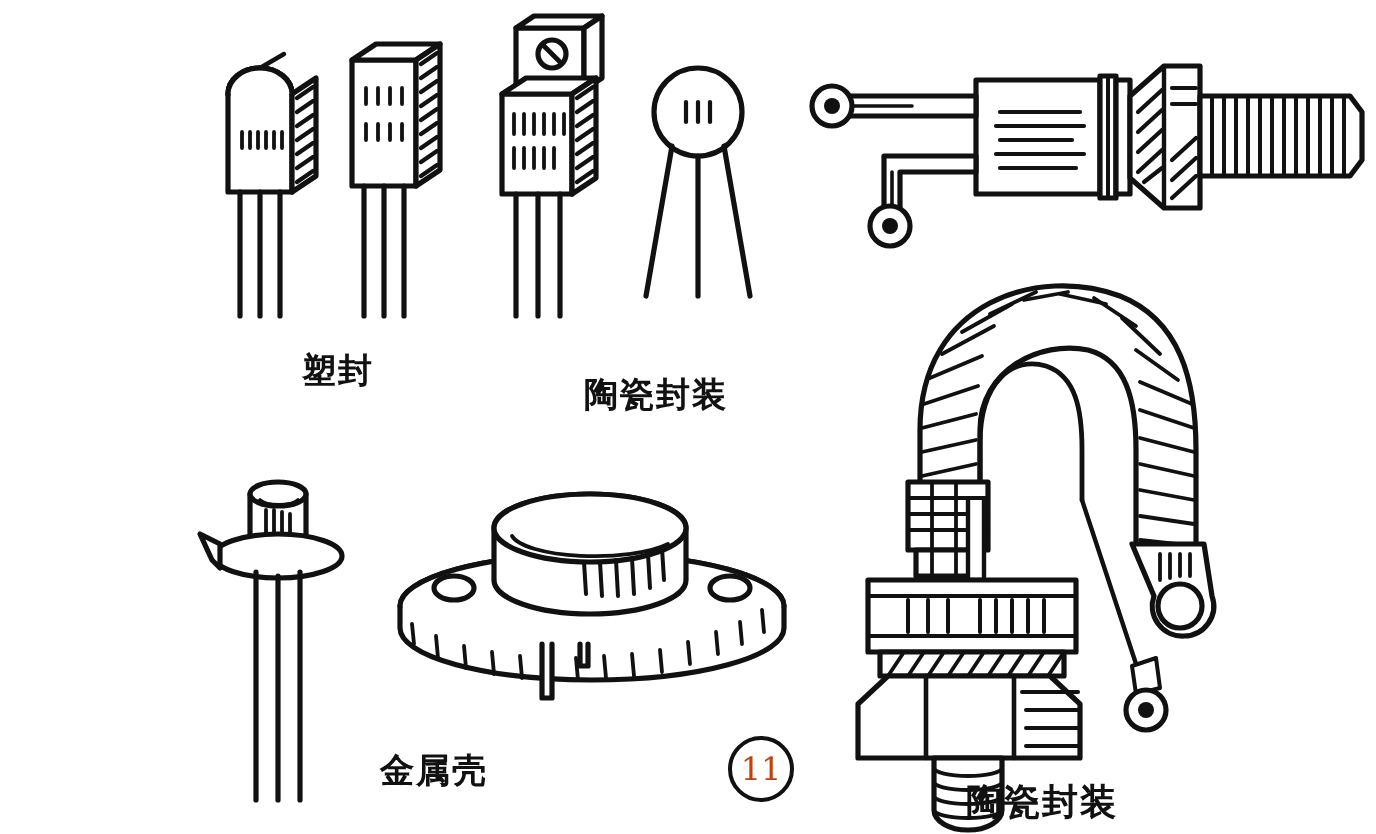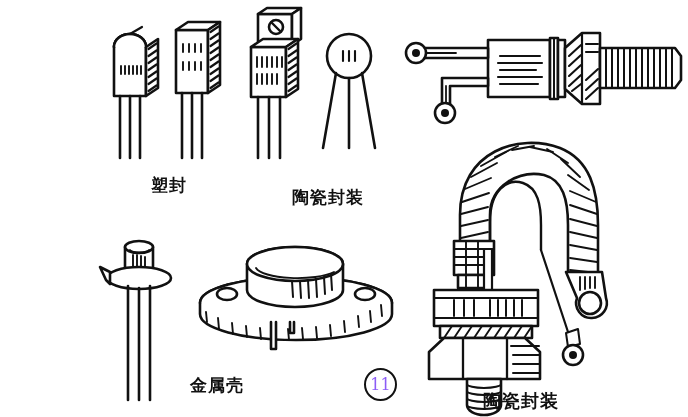--- a/index.html
+++ b/index.html
@@ -17,21 +17,21 @@
   }
   #lbl-plastic{left:131px;top:174px;font-size:17px;}
   #lbl-ceramic{left:272px;top:186px;font-size:17px;}
   #lbl-metal{left:170px;top:374px;font-size:17px;}
   #lbl-power{left:463px;top:389px;font-size:18px;}
   #fig-num{
     position:absolute;left:344px;top:368px;width:29px;height:29px;
     border:2px solid #111;border-radius:50%;
     display:flex;align-items:center;justify-content:center;
     font-family:"DejaVu Serif","Liberation Serif",serif;
-    font-size:16px;color:#8b5cf6;line-height:1;
+    font-size:16px;color:#c2410c;line-height:1;
   }
   #watermark{
     position:absolute;left:576px;top:371px;width:108px;height:42px;
     pointer-events:none;
   }
   #wm-cn{
     font-family:"DejaVu Sans","Liberation Sans",sans-serif;
     font-size:15px;color:#9a9a9a;font-style:italic;
     letter-spacing:1px;font-weight:700;line-height:1;
   }

